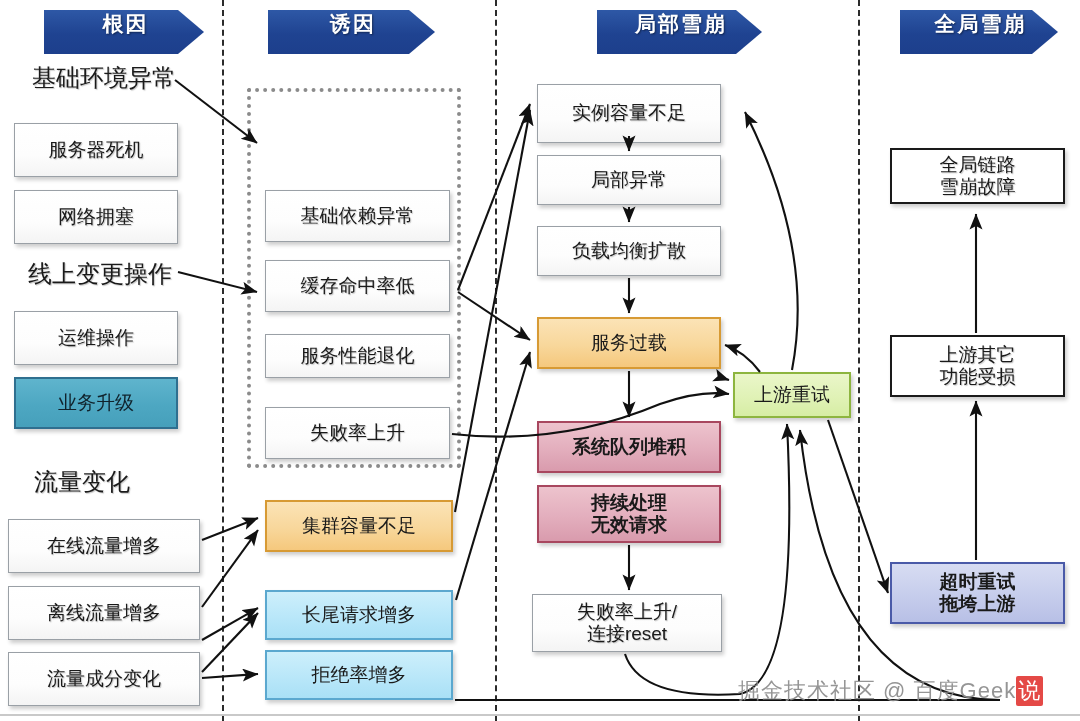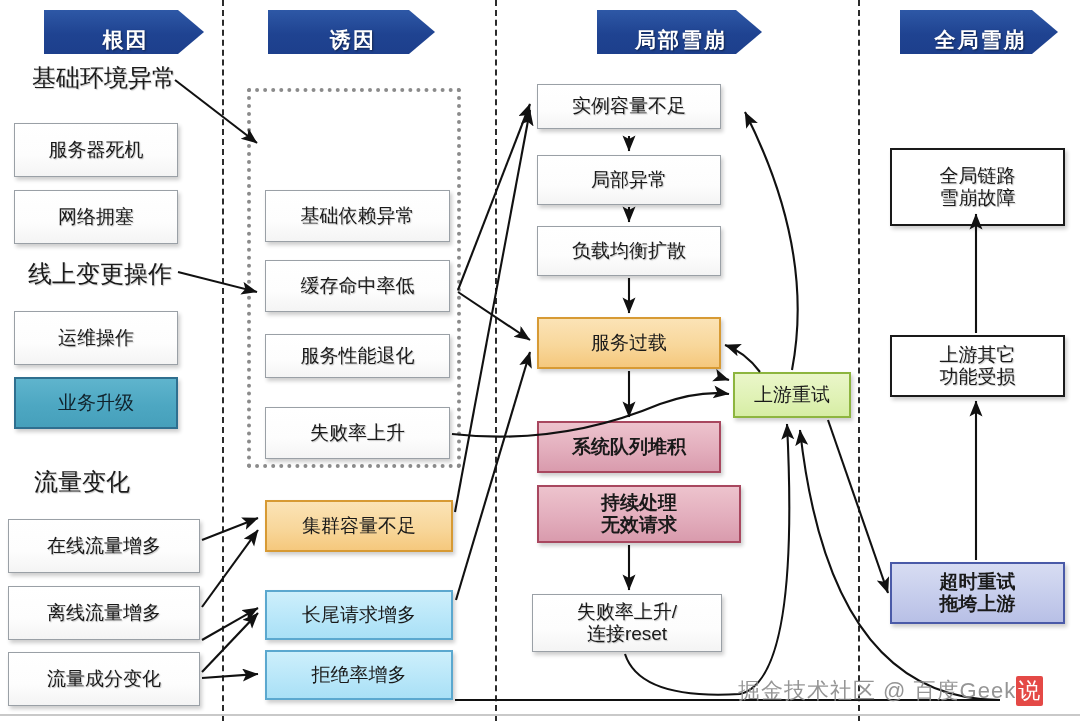--- a/index.html
+++ b/index.html
@@ -20,21 +20,21 @@
   }
   
   .banner{
     position:absolute;
     height:44px;
     background:linear-gradient(180deg,#2e58a6 0%,#1f4391 55%,#1d3f8c 100%);
     color:#ffffff;
     font-size:21px;
     font-weight:bold;
     letter-spacing:2px;
-    display:flex;align-items:flex-end;justify-content:center;
+    display:flex;align-items:flex-start;justify-content:center;
     padding-right:22px;
     box-sizing:border-box;
     clip-path:polygon(0 0,calc(100% - 26px) 0,100% 50%,calc(100% - 26px) 100%,0 100%);
     filter:drop-shadow(2px 3px 2px rgba(0,0,0,.28));
     text-shadow:1px 1px 2px rgba(0,0,0,.45);
     padding-left:25px;
   }
   
   .caption{
     position:absolute;
@@ -171,33 +171,33 @@
 
   <div class="node plain" style="left:265px;top:190px;width:185px;height:52px;">基础依赖异常</div>
   <div class="node plain" style="left:265px;top:260px;width:185px;height:52px;">缓存命中率低</div>
   <div class="node plain" style="left:265px;top:334px;width:185px;height:44px;">服务性能退化</div>
   <div class="node plain" style="left:265px;top:407px;width:185px;height:52px;">失败率上升</div>
 
   <div class="node orange" style="left:265px;top:500px;width:188px;height:52px;">集群容量不足</div>
   <div class="node lightblue" style="left:265px;top:590px;width:188px;height:50px;">长尾请求增多</div>
   <div class="node lightblue" style="left:265px;top:650px;width:188px;height:50px;">拒绝率增多</div>
 
-  <div class="node plain" style="left:537px;top:84px;width:184px;height:45px;">实例容量不足</div>
+  <div class="node plain" style="left:537px;top:84px;width:184px;height:59px;">实例容量不足</div>
   <div class="node plain" style="left:537px;top:155px;width:184px;height:50px;">局部异常</div>
   <div class="node plain" style="left:537px;top:226px;width:184px;height:50px;">负载均衡扩散</div>
   <div class="node orange" style="left:537px;top:317px;width:184px;height:52px;">服务过载</div>
   <div class="node pink" style="left:537px;top:421px;width:184px;height:52px;">系统队列堆积</div>
-  <div class="node pink" style="left:537px;top:485px;width:204px;height:58px;">持续处理
+  <div class="node pink" style="left:537px;top:485px;width:184px;height:58px;">持续处理
 无效请求</div>
   <div class="node plain" style="left:532px;top:594px;width:190px;height:58px;">失败率上升/
 连接reset</div>
 
   <div class="node green" style="left:733px;top:372px;width:118px;height:46px;">上游重试</div>
 
-  <div class="node strongborder" style="left:890px;top:148px;width:175px;height:78px;text-align:right;">全局链路
+  <div class="node strongborder" style="left:890px;top:148px;width:175px;height:56px;text-align:right;">全局链路
 雪崩故障</div>
   <div class="node strongborder" style="left:890px;top:335px;width:175px;height:62px;font-family:Liberation Serif, serif;">上游其它
 功能受损</div>
   <div class="node periwinkle" style="left:890px;top:562px;width:175px;height:62px;">超时重试
 拖垮上游</div>
 
   <svg id="arrows" viewBox="0 0 1080 721">
     <defs>
       <marker id="ah" markerWidth="9" markerHeight="9" refX="7.4" refY="3.1" orient="auto" markerUnits="strokeWidth">
         <path d="M0,0 L7.6,3.1 L0,6.2 L1.7,3.1 z" fill="#111111"></path>

